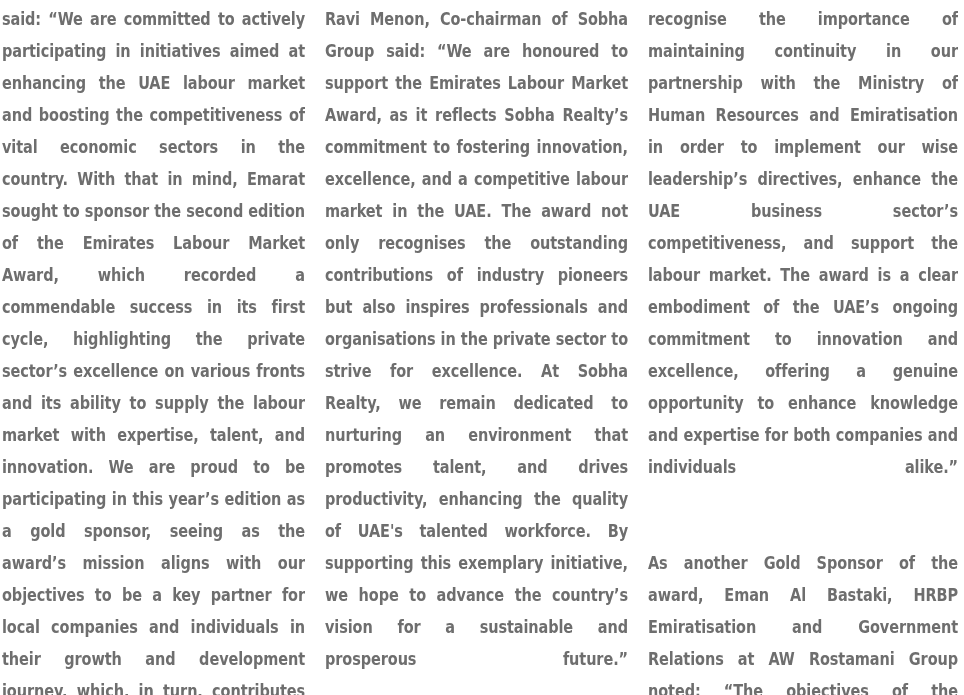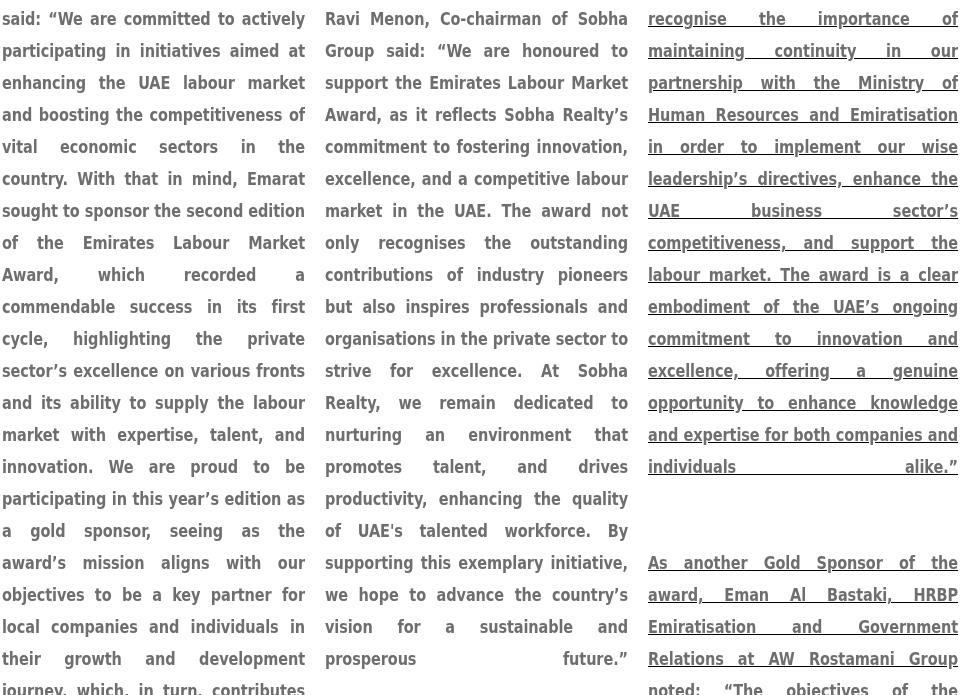--- a/index.html
+++ b/index.html
@@ -39,21 +39,20 @@
   .text-column {
     width: 303px;
     flex: 0 0 303px;
     overflow: hidden;
     height: 692px;
   }
 
   .text-column.col-3 {
     width: 310px;
     flex: 0 0 310px;
-    text-decoration: underline;
   }
 
   .para {
     margin: 0;
     padding: 0;
     text-align: justify;
     text-justify: inter-word;
     color: #6e6e6e;
     font-size: 17.5px;
     line-height: 32px;

